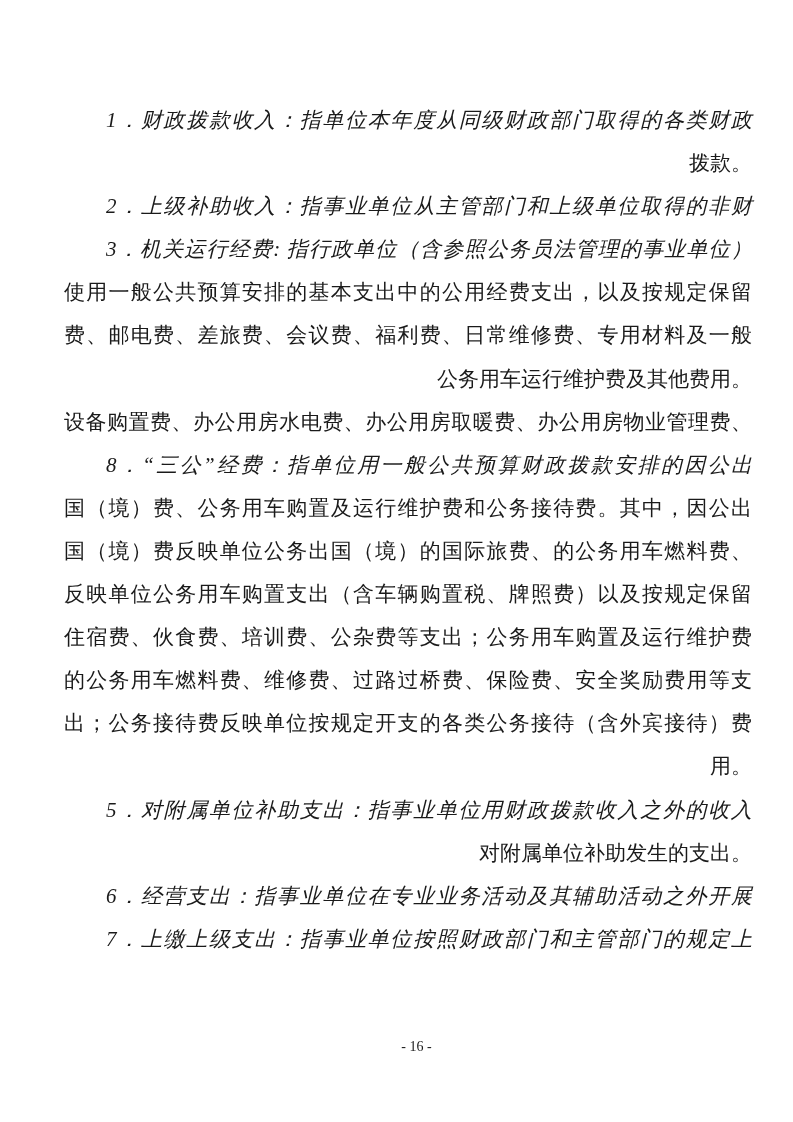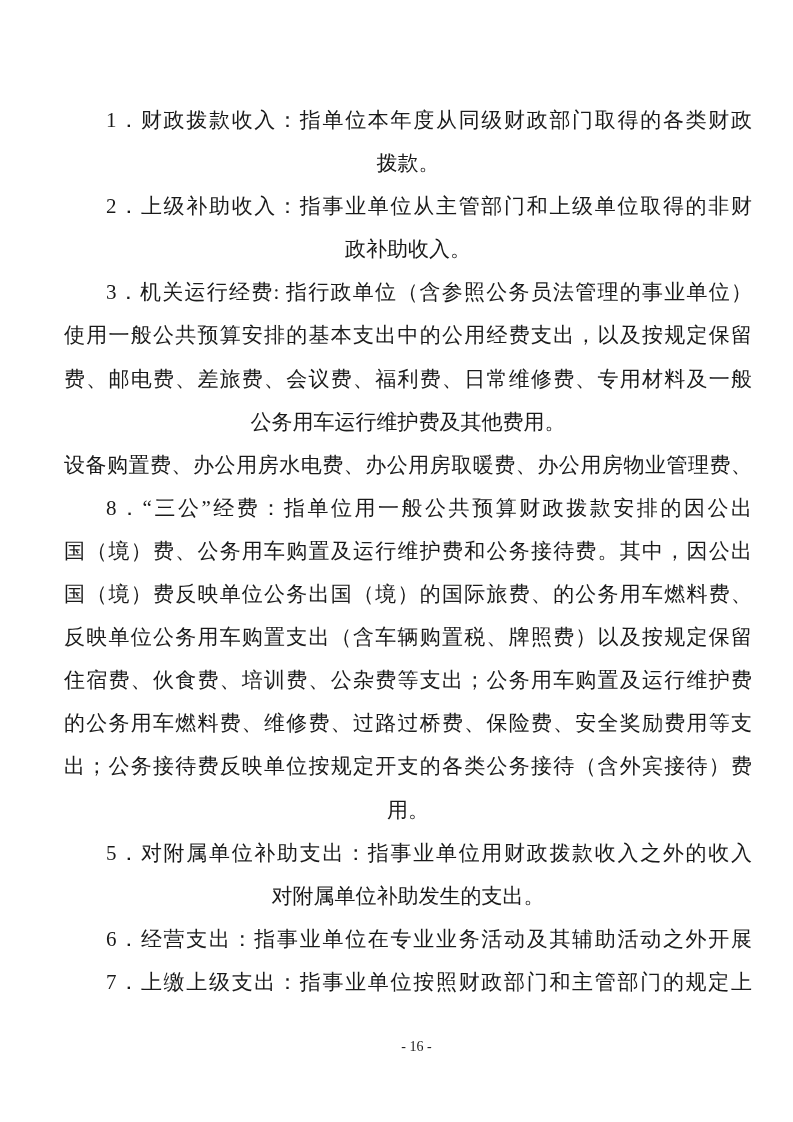--- a/index.html
+++ b/index.html
@@ -19,28 +19,29 @@
   .content {
     position: absolute;
     left: 64px;
     top: 99px;
     width: 688px;
     font-size: 21px;
   }
   .line {
     height: 43.1px;
     line-height: 43.1px;
-    text-align: center;
+    text-align: right;
   }
   .line.justify {
     text-align: justify;
     text-align-last: justify;
   }
   .line.indent {
     text-indent: 2em;
+    font-style: italic;
   }
   .footer {
     position: absolute;
     top: 1038px;
     left: 0;
     width: 100%;
     text-align: center;
     font-size: 14px;
     line-height: 18px;
     color: #1a1a1a;
@@ -49,21 +50,20 @@
   }
 </style>
 </head>
 <body>
 
 <div class="page">
   <div class="content" id="doc-content">
       <div class="line indent justify">1．财政拨款收入：指单位本年度从同级财政部门取得的各类财政</div>
       <div class="line">拨款。</div>
       <div class="line indent justify">2．上级补助收入：指事业单位从主管部门和上级单位取得的非财</div>
-      <div class="line">政补助收入。</div>
       <div class="line indent justify">3．机关运行经费: 指行政单位（含参照公务员法管理的事业单位）</div>
       <div class="line justify">使用一般公共预算安排的基本支出中的公用经费支出，以及按规定保留</div>
       <div class="line justify">费、邮电费、差旅费、会议费、福利费、日常维修费、专用材料及一般</div>
       <div class="line">公务用车运行维护费及其他费用。</div>
       <div class="line justify">设备购置费、办公用房水电费、办公用房取暖费、办公用房物业管理费、</div>
       <div class="line indent justify">8．“三公”经费：指单位用一般公共预算财政拨款安排的因公出</div>
       <div class="line justify">国（境）费、公务用车购置及运行维护费和公务接待费。其中，因公出</div>
       <div class="line justify">国（境）费反映单位公务出国（境）的国际旅费、的公务用车燃料费、</div>
       <div class="line justify">反映单位公务用车购置支出（含车辆购置税、牌照费）以及按规定保留</div>
       <div class="line justify">住宿费、伙食费、培训费、公杂费等支出；公务用车购置及运行维护费</div>

